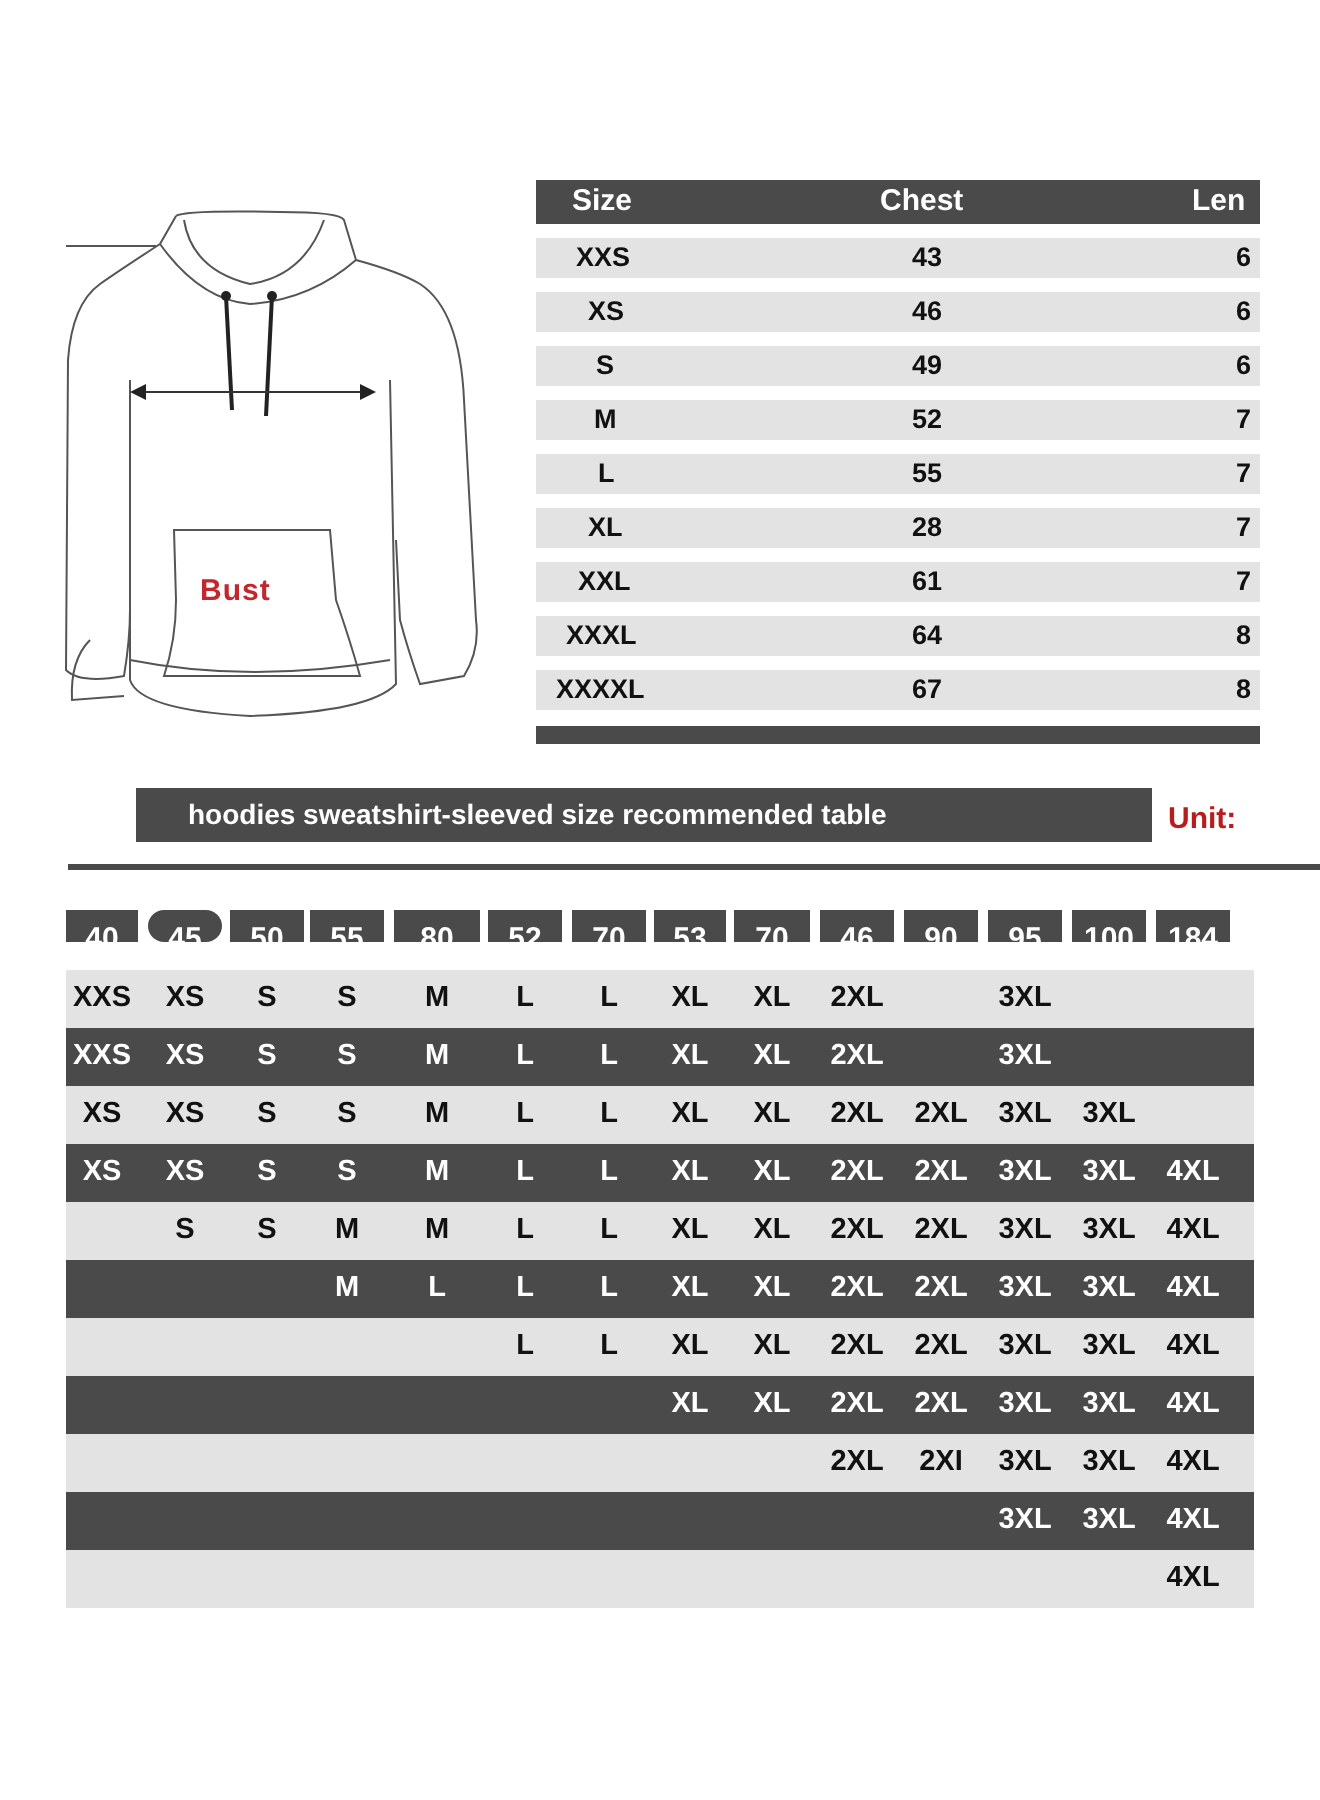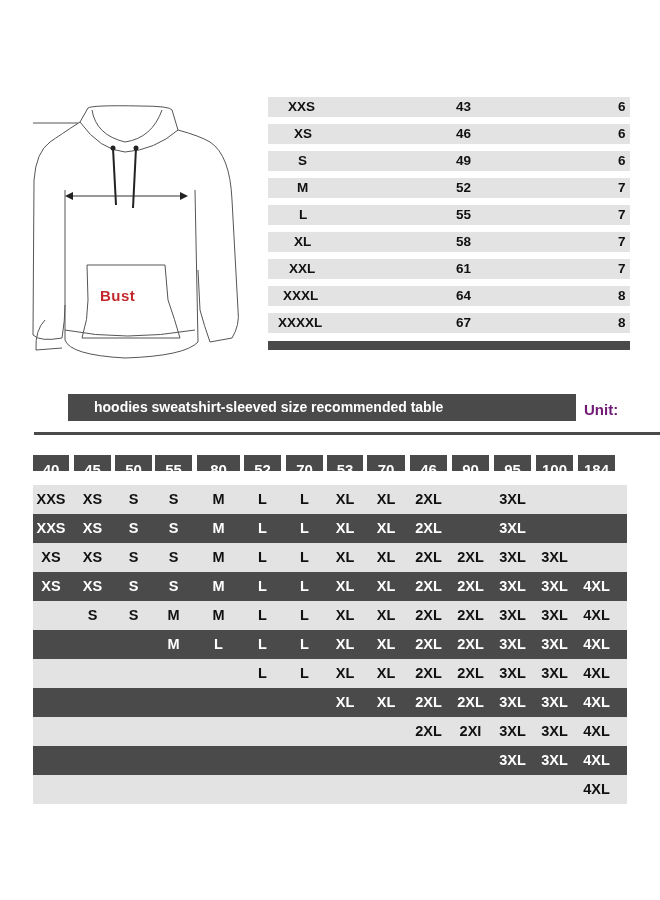--- a/index.html
+++ b/index.html
@@ -9,21 +9,21 @@
 
     .size-table { position:absolute; left:268px; top:90px; width:362px; }
     .st-head { height:22px; background:#4a4a4a; color:#fff; position:relative; font-size:15px; }
     .st-head span { position:absolute; top:2px; }
     .st-row { height:20px; background:#e3e3e3; margin-top:7px; position:relative; font-size:13.5px; color:#111; }
     .st-row span { position:absolute; top:2px; }
     .st-foot { height:9px; background:#4a4a4a; margin-top:8px; }
 
     .banner { position:absolute; left:68px; top:394px; width:508px; height:27px; background:#4a4a4a; color:#fff; font-size:14px; line-height:27px; }
     .banner span { position:absolute; left:26px; }
-    .unit { position:absolute; left:584px; top:401px; font-size:15px; color:#701a75; }
+    .unit { position:absolute; left:584px; top:401px; font-size:15px; color:#b91c1c; }
     .rule { position:absolute; left:34px; top:432px; width:626px; height:3px; background:#4a4a4a; }
 
     .rec { position:absolute; left:33px; top:455px; width:594px; }
     .rec-head { position:relative; height:30px; }
     .rec-head .cell { position:absolute; top:0; height:16px; background:#4a4a4a; color:#fff; font-size:15px; line-height:30px; text-align:center; }
     .rec-row { position:relative; height:29px; font-size:14.5px; }
     .rec-row.light { background:#e3e3e3; color:#111; }
     .rec-row.dark { background:#4a4a4a; color:#fff; }
     .rec-row .cell { position:absolute; top:0; line-height:29px; text-align:center; }
   </style>
@@ -48,20 +48,25 @@
     <circle cx="113" cy="68" r="2.5" fill="#222"></circle>
     <circle cx="136" cy="68" r="2.5" fill="#222"></circle>
     <line x1="70" y1="116" x2="183" y2="116" stroke="#333" stroke-width="1"></line>
     <polygon points="65,116 73,112 73,120" fill="#222"></polygon>
     <polygon points="188,116 180,112 180,120" fill="#222"></polygon>
   </svg>
   <div class="bust-label">Bust</div>
 </div>
 
 <div class="size-table">
+  <div class="st-head">
+    <span style="left:18px;">Size</span>
+    <span style="left:172px;">Chest</span>
+    <span style="left:328px;">Len</span>
+  </div>
   <div class="st-row">
       <span style="left:20px">XXS</span>
       <span style="left:188px">43</span>
       <span style="left:350px">6</span>
     </div>
   <div class="st-row">
       <span style="left:26px">XS</span>
       <span style="left:188px">46</span>
       <span style="left:350px">6</span>
     </div>
@@ -75,21 +80,21 @@
       <span style="left:188px">52</span>
       <span style="left:350px">7</span>
     </div>
   <div class="st-row">
       <span style="left:31px">L</span>
       <span style="left:188px">55</span>
       <span style="left:350px">7</span>
     </div>
   <div class="st-row">
       <span style="left:26px">XL</span>
-      <span style="left:188px">58</span>
+      <span style="left:188px">28</span>
       <span style="left:350px">7</span>
     </div>
   <div class="st-row">
       <span style="left:21px">XXL</span>
       <span style="left:188px">61</span>
       <span style="left:350px">7</span>
     </div>
   <div class="st-row">
       <span style="left:15px">XXXL</span>
       <span style="left:188px">64</span>
@@ -105,21 +110,21 @@
 
 <div class="banner">
   <span>hoodies sweatshirt-sleeved size recommended table</span>
 </div>
 <div class="unit">Unit:</div>
 <div class="rule"></div>
 
 <div class="rec" id="rec">
   <div class="rec-head" id="rec-head">
       <div class="cell" style="left: 0px; width: 36px;">40</div>
-      <div class="cell" style="left: 41px; width: 37px;">45</div>
+      <div class="cell" style="left: 41px; width: 37px; border-radius: 14px;">45</div>
       <div class="cell" style="left: 82px; width: 37px;">50</div>
       <div class="cell" style="left: 122px; width: 37px;">55</div>
       <div class="cell" style="left: 164px; width: 43px;">80</div>
       <div class="cell" style="left: 211px; width: 37px;">52</div>
       <div class="cell" style="left: 253px; width: 37px;">70</div>
       <div class="cell" style="left: 294px; width: 36px;">53</div>
       <div class="cell" style="left: 334px; width: 38px;">70</div>
       <div class="cell" style="left: 377px; width: 37px;">46</div>
       <div class="cell" style="left: 419px; width: 37px;">90</div>
       <div class="cell" style="left: 461px; width: 37px;">95</div>

